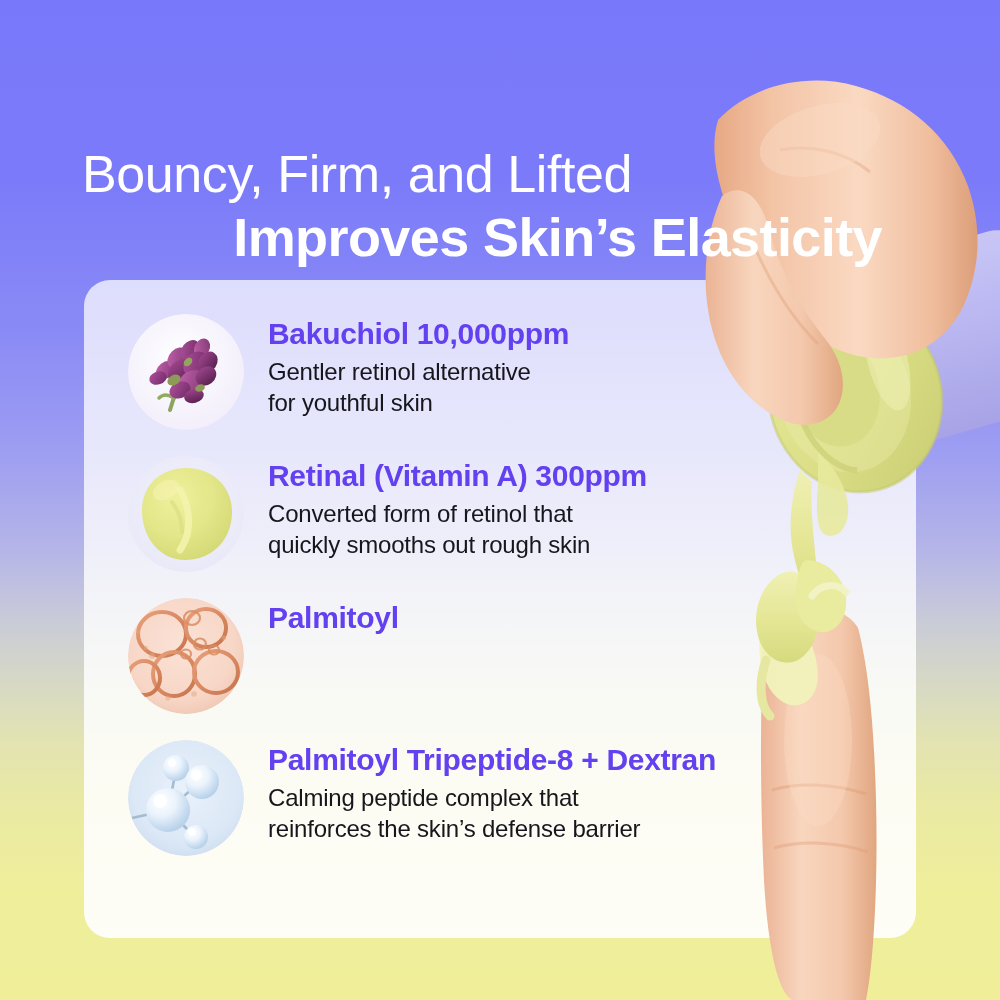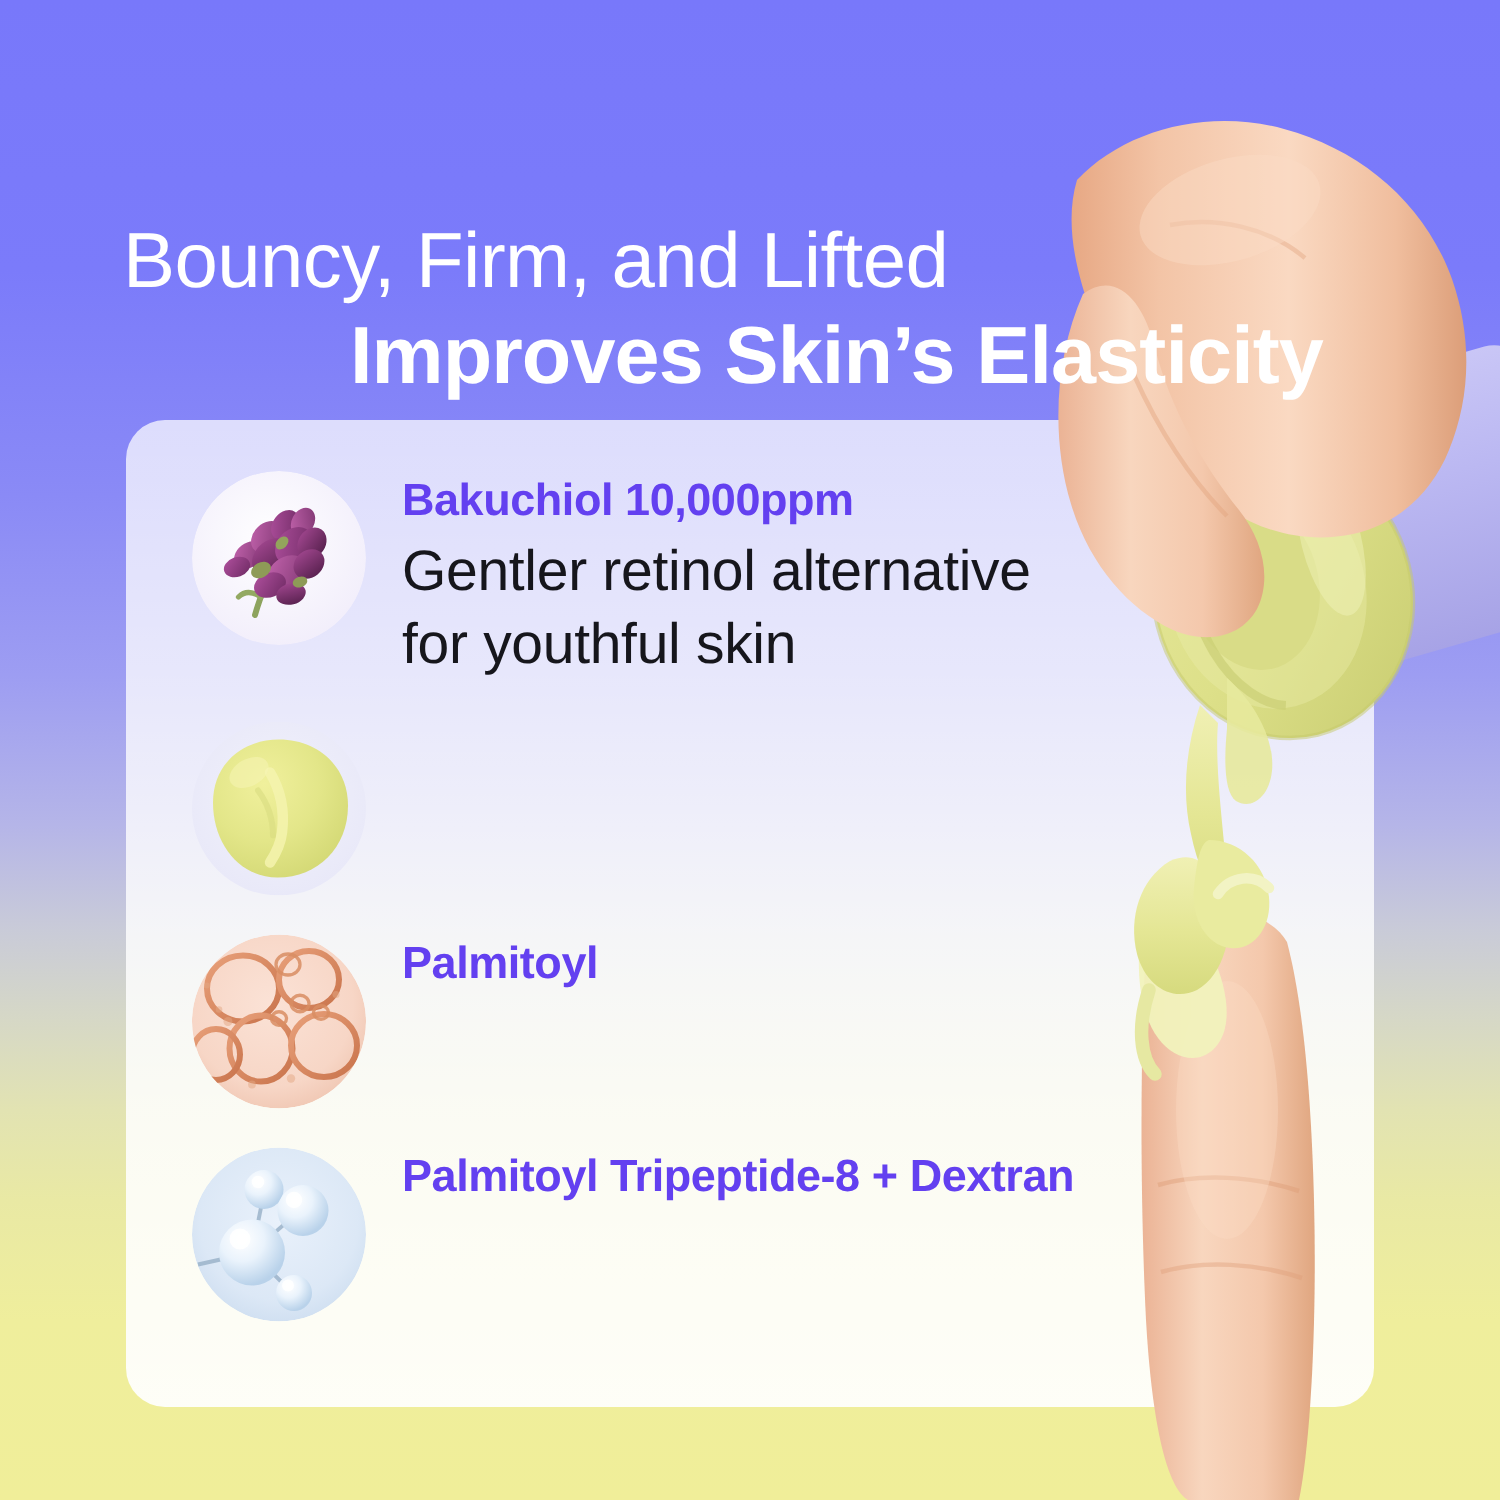--- a/index.html
+++ b/index.html
@@ -98,21 +98,21 @@
   .iname {
     color:#6340F0;
     font-size:30px;
     font-weight:700;
     letter-spacing:-0.3px;
     line-height:1.18;
     white-space:nowrap;
   }
   .idesc {
     color:#16161C;
-    font-size:38px;
+    font-size:24px;
     font-weight:400;
     letter-spacing:-0.2px;
     line-height:1.28;
     margin-top:6px;
     white-space:pre-line;
   }
 
   
   .photo {
     position:absolute;
@@ -200,20 +200,25 @@
                 <stop offset="100%" stop-color="#D3D874"></stop>
               </radialGradient>
             </defs>
             <rect width="116" height="116" fill="url(#cbg)"></rect>
             <path d="M14 54 C14 28 34 12 58 12 C84 12 104 30 104 56 C104 84 84 104 57 104 C32 104 14 82 14 54 Z" fill="url(#cr)"></path>
             <path d="M52 34 C58 44 62 58 60 74 C59 82 56 88 52 94" stroke="#F4F3AE" stroke-width="7" fill="none" stroke-linecap="round" opacity="0.85"></path>
             <path d="M44 46 C50 54 54 64 54 76" stroke="#D8DC80" stroke-width="4" fill="none" stroke-linecap="round" opacity="0.6"></path>
             <ellipse cx="38" cy="34" rx="14" ry="9" fill="#F5F4B4" opacity="0.55" transform="rotate(-28 38 34)"></ellipse>
           </svg>
         </div>
+        <div class="itext">
+          <div class="iname">Retinal (Vitamin A) 300ppm</div>
+          <div class="idesc">Converted form of retinol that
+quickly smooths out rough skin</div>
+        </div>
       </div>
 
       <div class="item">
         <div class="thumb">
           <svg viewBox="0 0 116 116">
             <defs>
               <radialGradient id="bbg" cx="45%" cy="40%" r="68%">
                 <stop offset="0%" stop-color="#FBE2D6"></stop>
                 <stop offset="70%" stop-color="#F7D6C6"></stop>
                 <stop offset="100%" stop-color="#EEC3AE"></stop>
@@ -279,20 +284,22 @@
             <circle cx="74" cy="42" r="17" fill="url(#sph)"></circle>
             <circle cx="68" cy="35" r="5.5" fill="#FFFFFF" opacity="0.85"></circle>
             <circle cx="40" cy="70" r="22" fill="url(#sph)"></circle>
             <circle cx="32" cy="61" r="7" fill="#FFFFFF" opacity="0.85"></circle>
             <circle cx="68" cy="97" r="12" fill="url(#sph)"></circle>
             <circle cx="64" cy="92" r="4" fill="#FFFFFF" opacity="0.85"></circle>
           </svg>
         </div>
         <div class="itext">
           <div class="iname">Palmitoyl Tripeptide-8 + Dextran</div>
+          <div class="idesc">Calming peptide complex that
+reinforces the skin’s defense barrier</div>
         </div>
       </div>
 
     </div>
   </div>
 
   <div class="photo">
     <svg width="340" height="1000" viewBox="0 0 340 1000">
       <defs>
         <linearGradient id="skinG" x1="0" y1="0" x2="1" y2="0">

